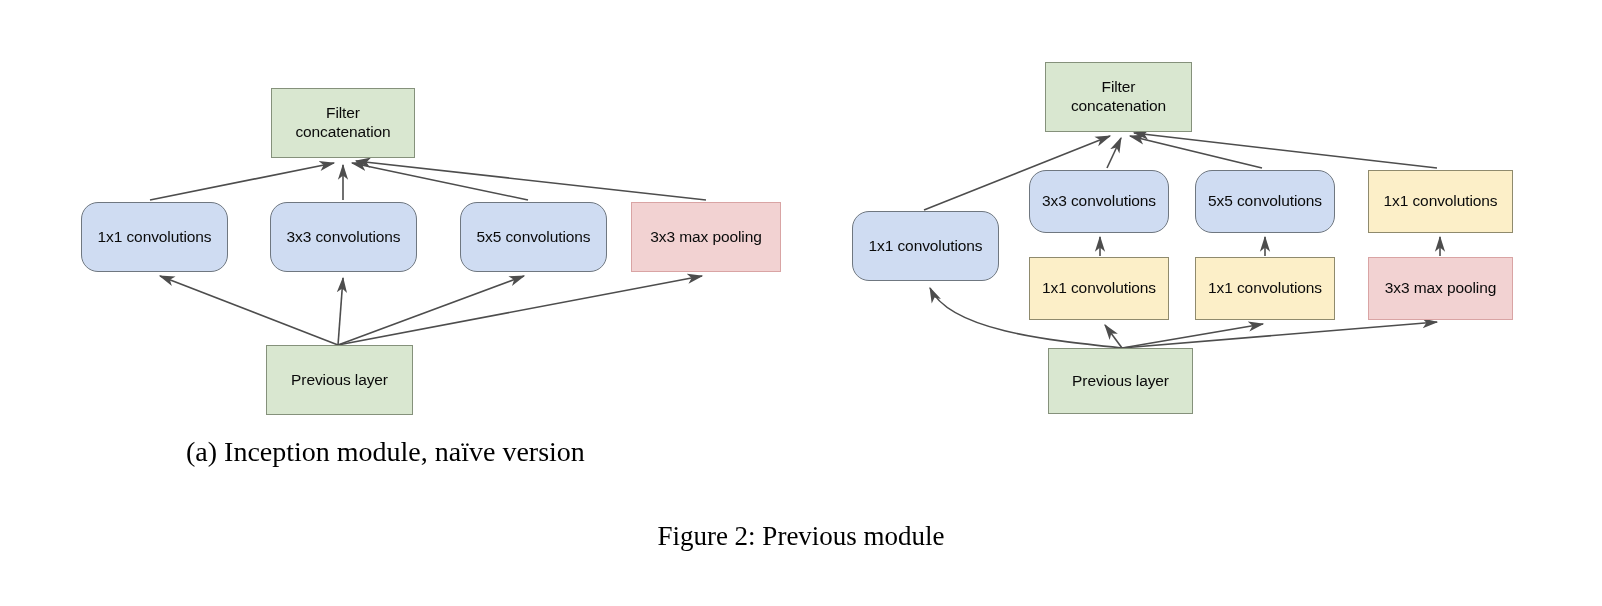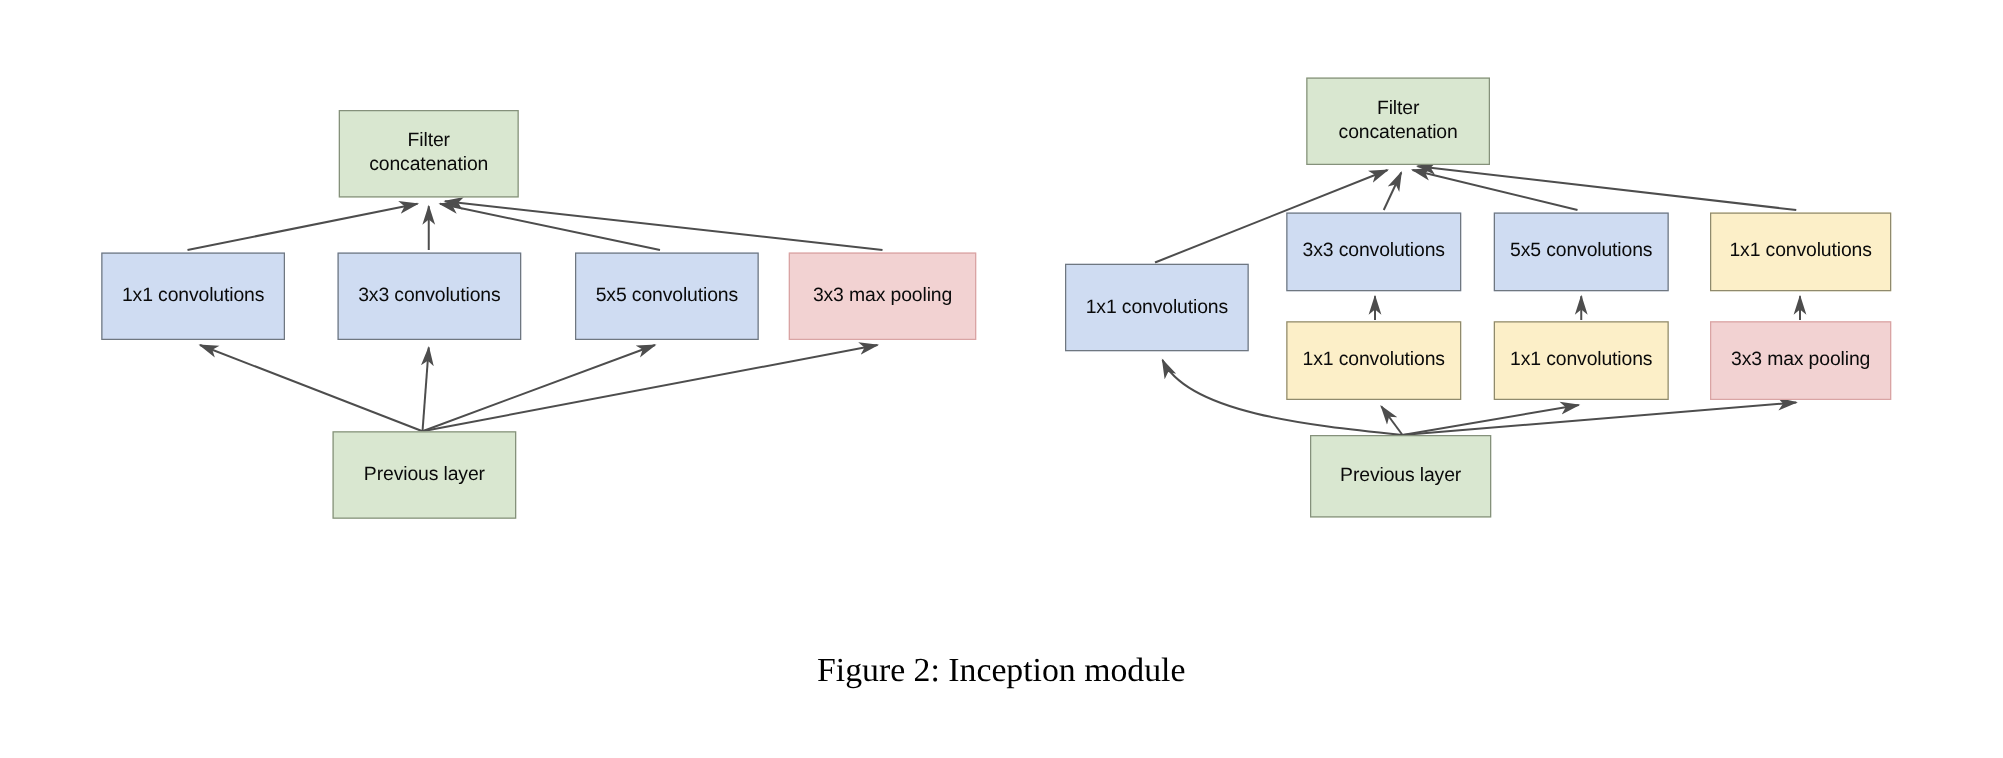--- a/index.html
+++ b/index.html
@@ -47,21 +47,21 @@
     text-align: center;
     font-family: "Liberation Sans", sans-serif;
     font-size: 15.5px;
     line-height: 1.22;
     color: #0a0a0a;
     letter-spacing: -0.1px;
     padding: 2px 4px;
     z-index: 2;
   }
   .node-green  { background: #d9e7d0; border-color: #85917b; }
-  .node-blue   { background: #cfdcf2; border-color: #6f7780; }
+  .node-blue   { background: #cfdcf2; border-color: #6f7780; border-radius: 17px; }
   .node-yellow { background: #fcefc8; border-color: #8f8a6d; }
   .node-pink   { background: #f2d2d2; border-color: #d9a4a4; align-items: center; }
 
   .node-label {
     display: block;
     white-space: pre-line;
   }
 
   .caption {
     position: absolute;
@@ -186,15 +186,16 @@
 
     <div class="node node-pink" style="left:1368px; top:257px; width:145px; height:63px;">
       <span class="node-label">3x3 max pooling</span>
     </div>
 
     <div class="node node-green" style="left:1048px; top:348px; width:145px; height:66px;">
       <span class="node-label">Previous layer</span>
     </div>
   </div>
 
-  <div id="figure-caption">Figure 2: Inception module</div>
+  <div class="caption" id="caption-a">(a)  Inception module, naïve version</div>
+  <div id="figure-caption">Figure 2: Previous module</div>
 
 </div>
 
 </body></html>

